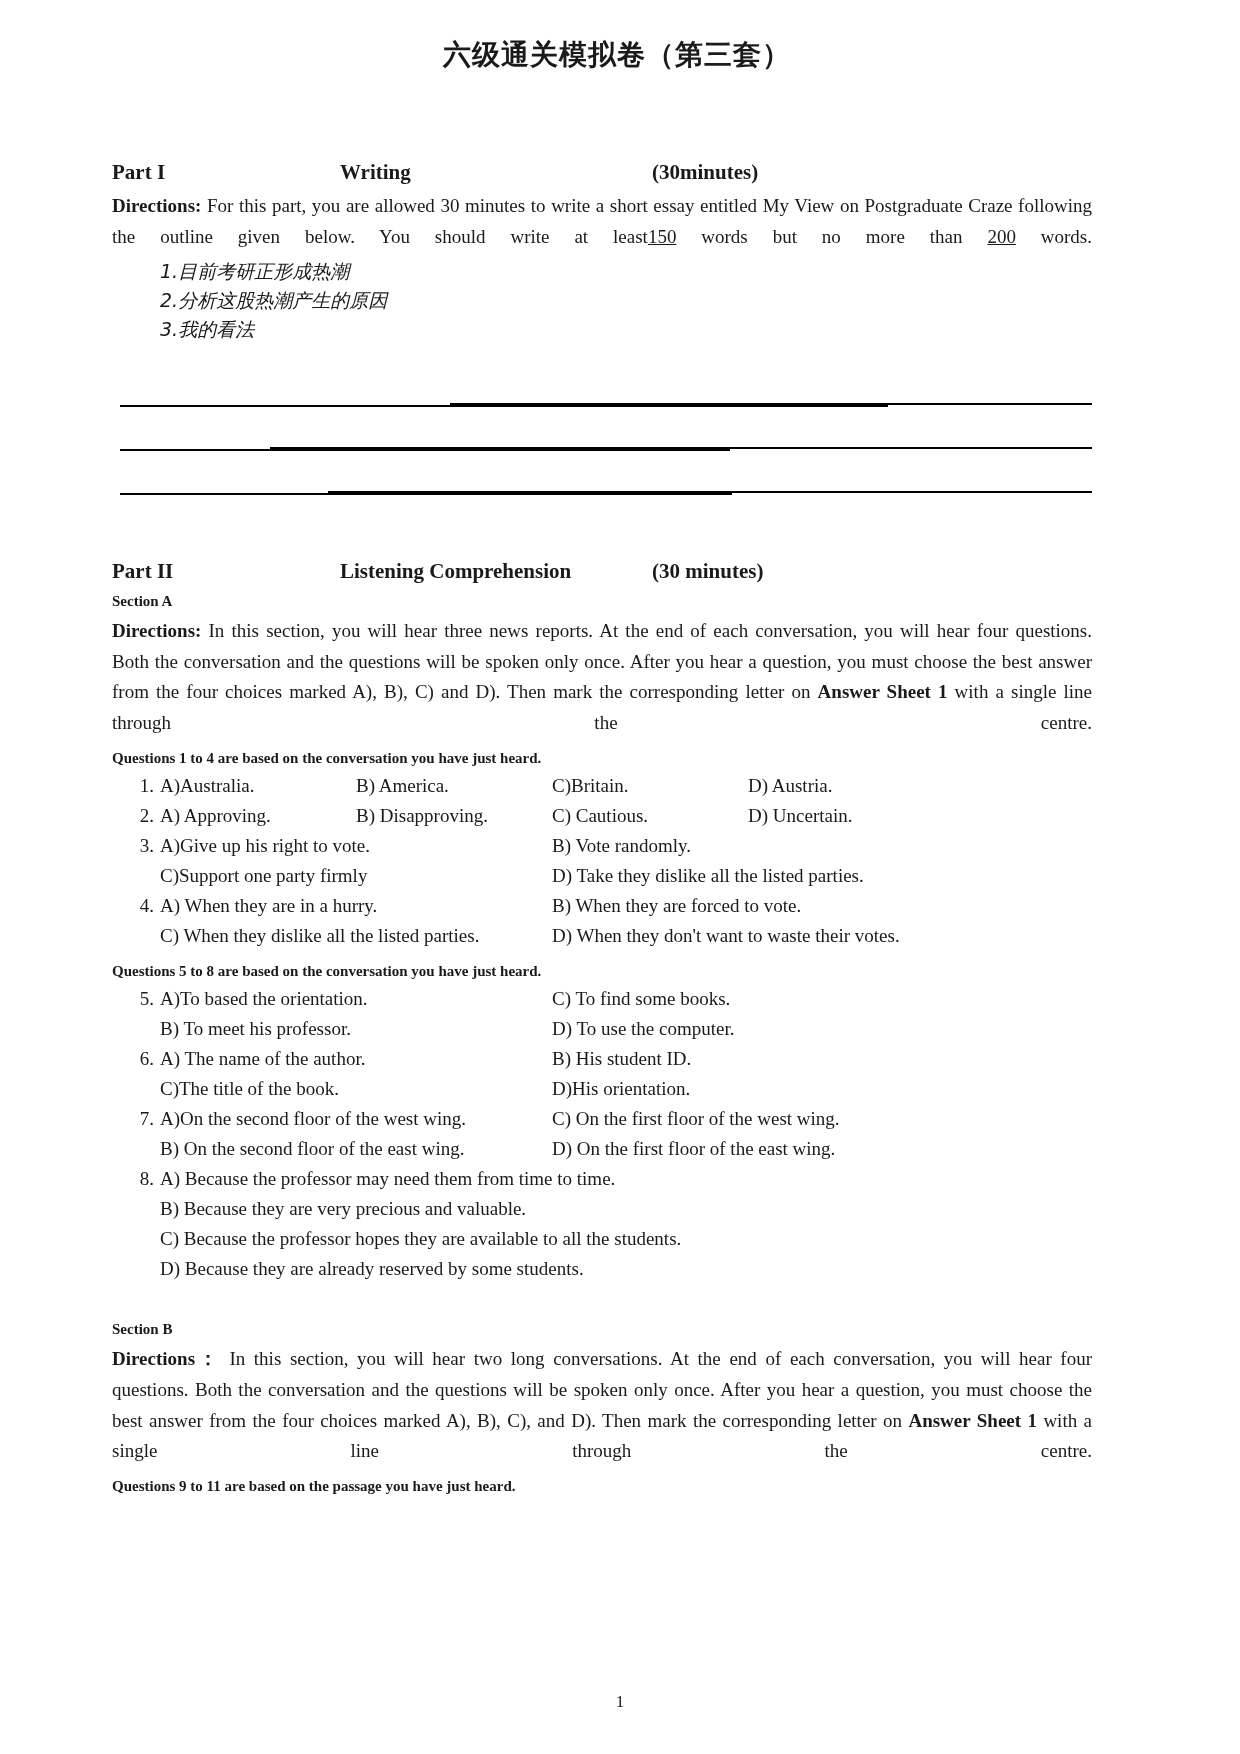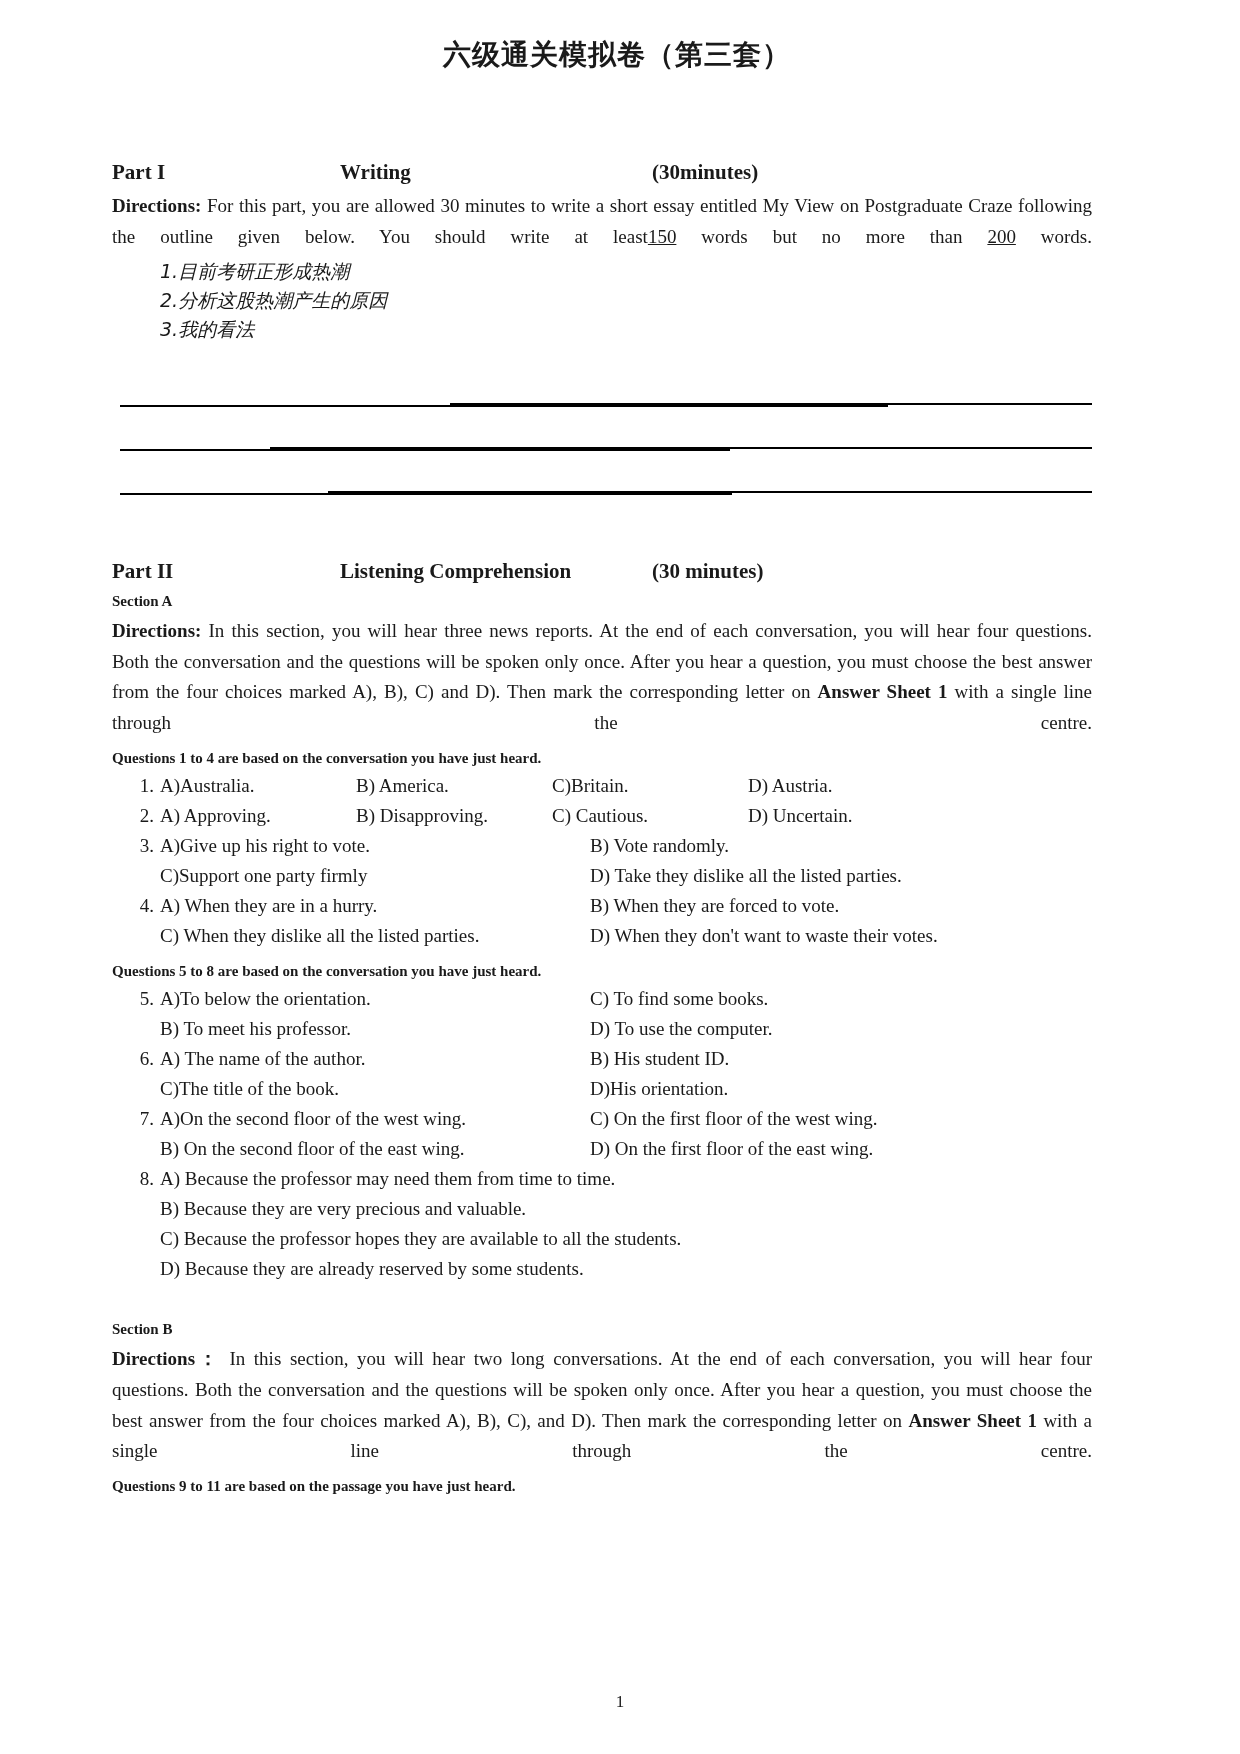--- a/index.html
+++ b/index.html
@@ -117,21 +117,21 @@
   .choice-row .num {
     width: 30px;
     flex: 0 0 auto;
     text-align: right;
     padding-right: 6px;
   }
   .choice-row .num.blank { color: transparent; }
   .c4 .opt { width: 196px; flex: 0 0 auto; }
   .c4 .opt:last-child { width: auto; }
   .c2 .opt { width: 392px; flex: 0 0 auto; }
-  .c2 .opt:last-child { width: auto; margin-left: 38px; }
+  .c2 .opt:last-child { width: auto; }
   .c1 .opt { width: auto; flex: 1 1 auto; }
 
   .spacer-sm { height: 14px; }
   .spacer-md { height: 30px; }
   .spacer-lg { height: 46px; }
 
   
   .page-number {
     position: absolute;
     left: 0;
@@ -237,21 +237,21 @@
         <span class="opt">C) When they dislike all the listed parties.</span>
         <span class="opt">D) When they don't want to waste their votes.</span>
       </div>
     </div>
 
     <div class="q-heading">Questions 5 to 8 are based on the conversation you have just heard.</div>
 
     <div class="choices">
       <div class="choice-row c2">
         <span class="num">5.</span>
-        <span class="opt">A)To below the orientation.</span>
+        <span class="opt">A)To based the orientation.</span>
         <span class="opt">C) To find some books.</span>
       </div>
       <div class="choice-row c2">
         <span class="num blank">.</span>
         <span class="opt">B) To meet his professor.</span>
         <span class="opt">D) To use the computer.</span>
       </div>
       <div class="choice-row c2">
         <span class="num">6.</span>
         <span class="opt">A) The name of the author.</span>

